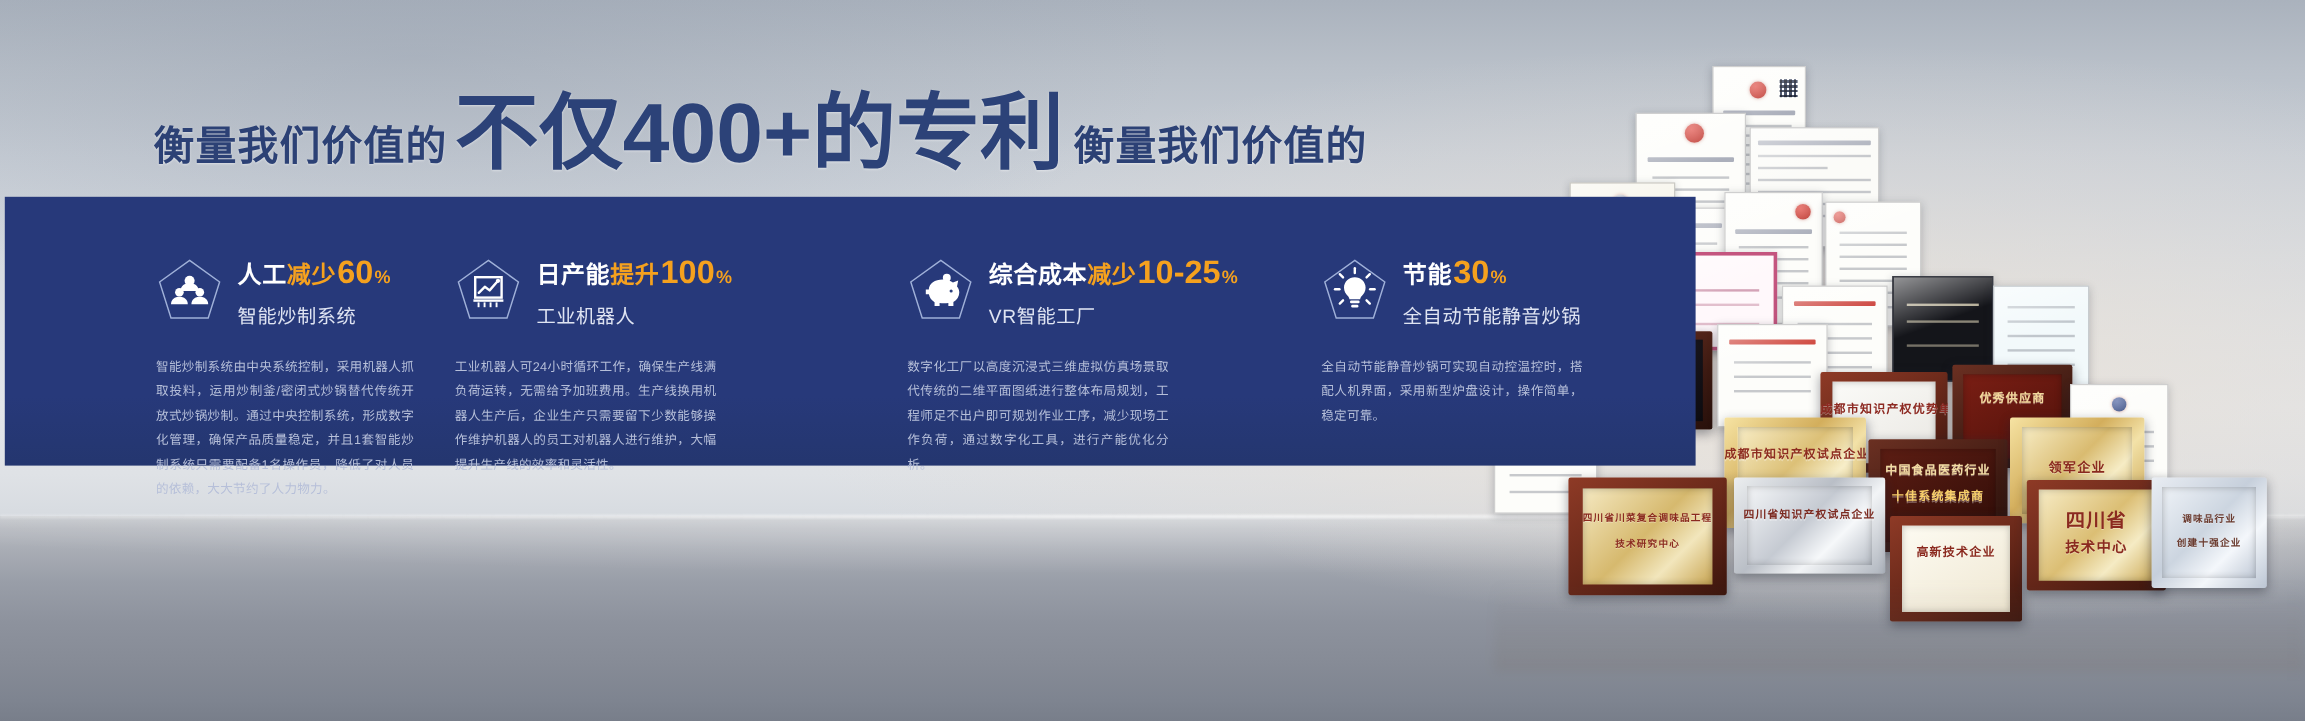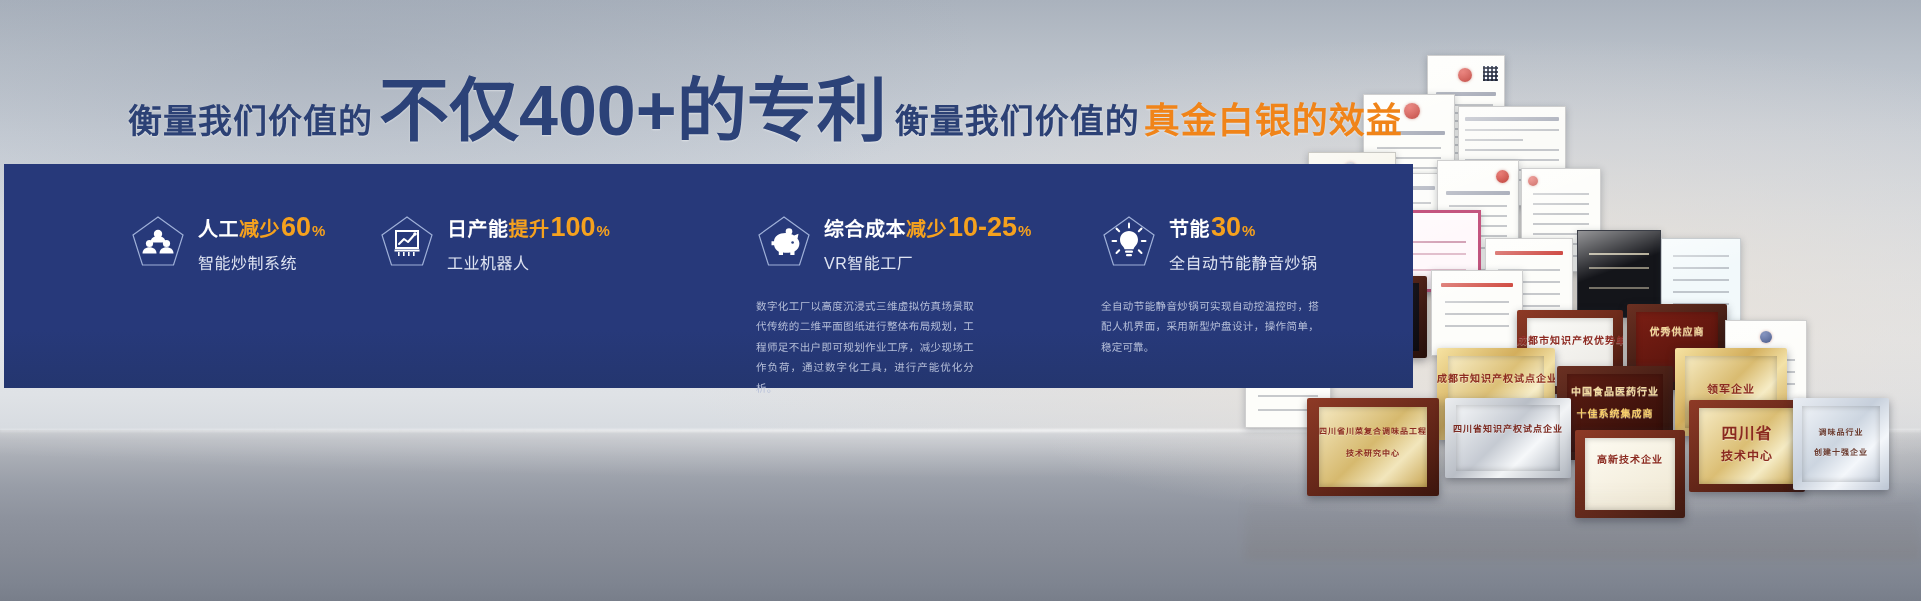--- a/index.html
+++ b/index.html
@@ -396,21 +396,20 @@
       <div class="ptext" style="color:#6a3a2e;top:52%;font-size:8px;">创建十强企业</div>
     </div>
 
   </div>
   <div class="reflection"></div>
 
   <h1 class="headline">
     <span class="h-pre">衡量我们价值的</span>
     <span class="h-big">不仅400+的专利</span>
     <span class="h-mid">衡量我们价值的</span>
-    <span class="h-accent">真金白银的效益</span>
   </h1>
 
   <div class="panel-body"></div>
 
   <div class="cards">
 
     <div class="card card-1">
       <div class="card-head">
         <div class="badge">
           <svg viewBox="0 0 56 56" aria-hidden="true">
@@ -426,20 +425,21 @@
         <div class="head-text">
           <div class="title-line">
             <span class="t-label">人工</span>
             <span class="t-hl">减少</span>
             <span class="t-num">60</span>
             <span class="t-pct">%</span>
           </div>
           <div class="subtitle">智能炒制系统</div>
         </div>
       </div>
+      <p class="desc">智能炒制系统由中央系统控制，采用机器人抓取投料，运用炒制釜/密闭式炒锅替代传统开放式炒锅炒制。通过中央控制系统，形成数字化管理，确保产品质量稳定，并且1套智能炒制系统只需要配备1名操作员，降低了对人员的依赖，大大节约了人力物力。</p>
     </div>
 
     <div class="card card-2">
       <div class="card-head">
         <div class="badge">
           <svg viewBox="0 0 56 56" aria-hidden="true">
             <polygon points="28,3 53,21 43.5,51 12.5,51 3,21" fill="none" stroke="#9fb0d8" stroke-width="1.2"></polygon>
             <rect x="17" y="17" width="22" height="17" fill="none" stroke="#ffffff" stroke-width="2"></rect>
             <polyline points="20,30 25,25 29,28 36,20" fill="none" stroke="#ffffff" stroke-width="2" stroke-linecap="round" stroke-linejoin="round"></polyline>
             <circle cx="36" cy="20" r="1.8" fill="#ffffff"></circle>
@@ -453,20 +453,21 @@
         <div class="head-text">
           <div class="title-line">
             <span class="t-label">日产能</span>
             <span class="t-hl">提升</span>
             <span class="t-num">100</span>
             <span class="t-pct">%</span>
           </div>
           <div class="subtitle">工业机器人</div>
         </div>
       </div>
+      <p class="desc">工业机器人可24小时循环工作，确保生产线满负荷运转，无需给予加班费用。生产线换用机器人生产后，企业生产只需要留下少数能够操作维护机器人的员工对机器人进行维护，大幅提升生产线的效率和灵活性。</p>
     </div>
 
     <div class="card card-3">
       <div class="card-head">
         <div class="badge">
           <svg viewBox="0 0 56 56" aria-hidden="true">
             <polygon points="28,3 53,21 43.5,51 12.5,51 3,21" fill="none" stroke="#9fb0d8" stroke-width="1.2"></polygon>
             <circle cx="33" cy="17.5" r="3.3" fill="#ffffff"></circle>
             <path d="M18 27.5c0-5.4 5.2-8.6 11.5-8.6 3.4 0 6.4.9 8.6 2.5l4.4-1.6-1 4.9c1.2 1.4 1.9 3.1 1.9 5 0 3.3-1.9 6.1-4.9 7.9V41h-4.2v-2.6c-1.2.25-2.5.38-3.9.38-1.2 0-2.3-.1-3.4-.28V41h-4.2v-3.2c-2.6-1.5-4.3-3.8-4.7-6.5h-2.6v-4h2.5z" fill="#ffffff"></path>
             <circle cx="36.6" cy="28.5" r="1.3" fill="#2b3f7d"></circle>

